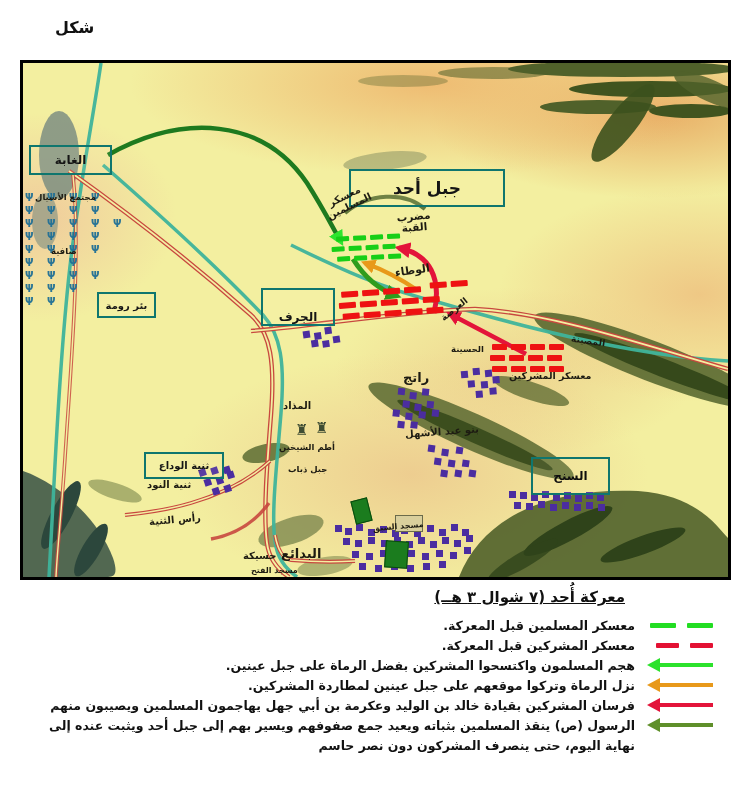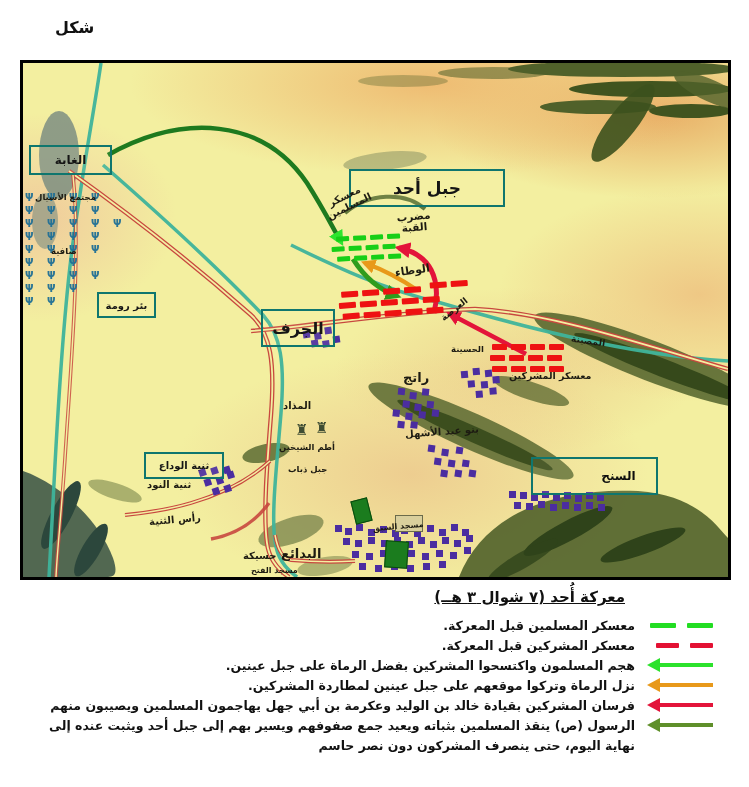--- a/index.html
+++ b/index.html
@@ -247,27 +247,27 @@
 
     <div class="rbox" style="left:326px;top:106px;width:152px;height:34px;font-size:17px;border-width:2.5px;letter-spacing:2px;">
         <span>جبل أحد</span>
       </div>
     <div class="rbox" style="left:6px;top:82px;width:79px;height:26px;font-size:12px;">
         <span>الغابة</span>
       </div>
     <div class="rbox" style="left:74px;top:188px;width:55px;height:22px;font-size:10px;margin-top:41px;">
         <span>بئر رومة</span>
       </div>
-    <div class="rbox" style="left:238px;top:246px;width:70px;height:34px;font-size:16px;">
+    <div class="rbox" style="left:238px;top:225px;width:70px;height:34px;font-size:12px;align-items:flex-end;">
         <span>الجرف</span>
       </div>
     <div class="rbox" style="left:121px;top:389px;width:76px;height:23px;font-size:10px;">
         <span>ثنية الوداع</span>
       </div>
-    <div class="rbox" style="left:508px;top:394px;width:75px;height:34px;font-size:12px;color:#0e0e0e;padding-left:48px;">
+    <div class="rbox" style="left:508px;top:394px;width:75px;height:34px;font-size:12px;color:#0e0e0e;">
         <span>السنح</span>
       </div>
 
     <span class="mlab wrap" style="left:300px;top:128px;width:48px;font-size:10px;transform:rotate(-26deg);">معسكر المسلمين</span>
     <span class="mlab wrap" style="left:368px;top:148px;width:46px;font-size:10.5px;transform:rotate(-5deg);">مضرب القبة</span>
     <span class="mlab" style="left:372px;top:202px;font-size:11px;transform:rotate(-8deg);letter-spacing:2px;">الوطاء</span>
     <span class="mlab" style="left:486px;top:308px;font-size:9.5px;">معسكر المشركين</span>
     <span class="mlab" style="left:380px;top:308px;font-size:13px;">راتج</span>
     <span class="mlab" style="left:260px;top:338px;font-size:10px;">المذاد</span>
     <span class="mlab" style="left:256px;top:380px;font-size:8.5px;">أطم الشيخين</span>

